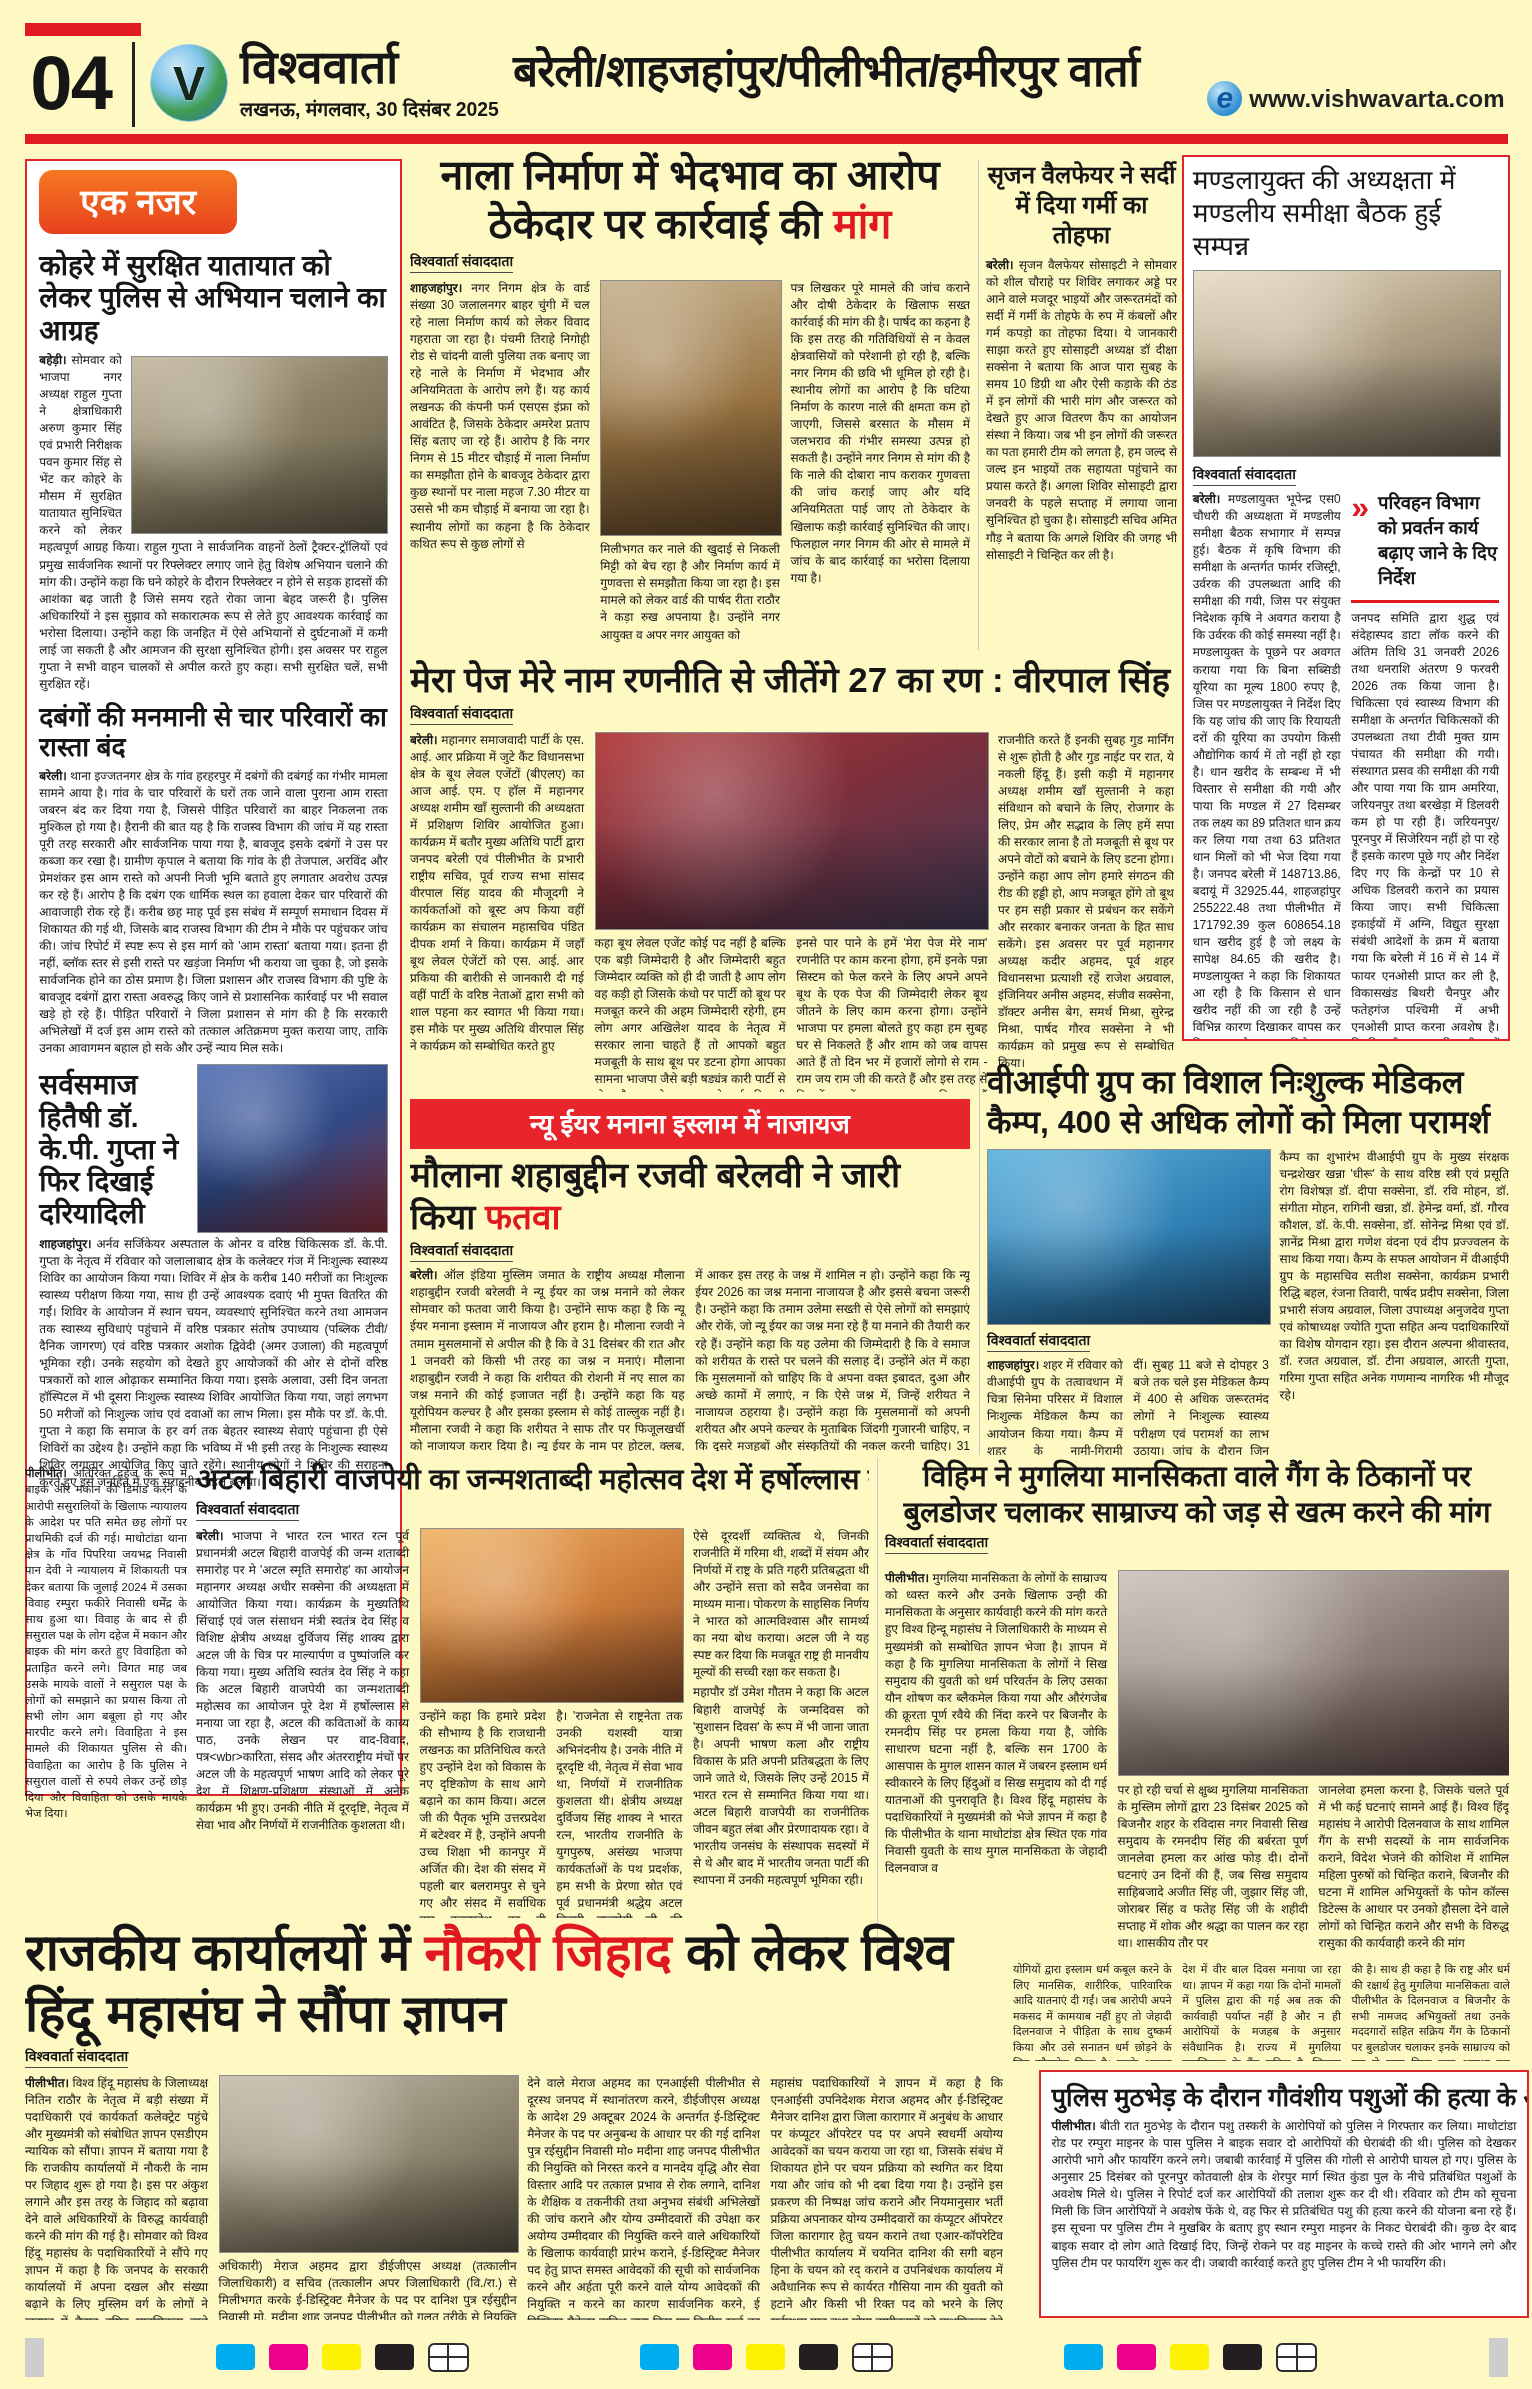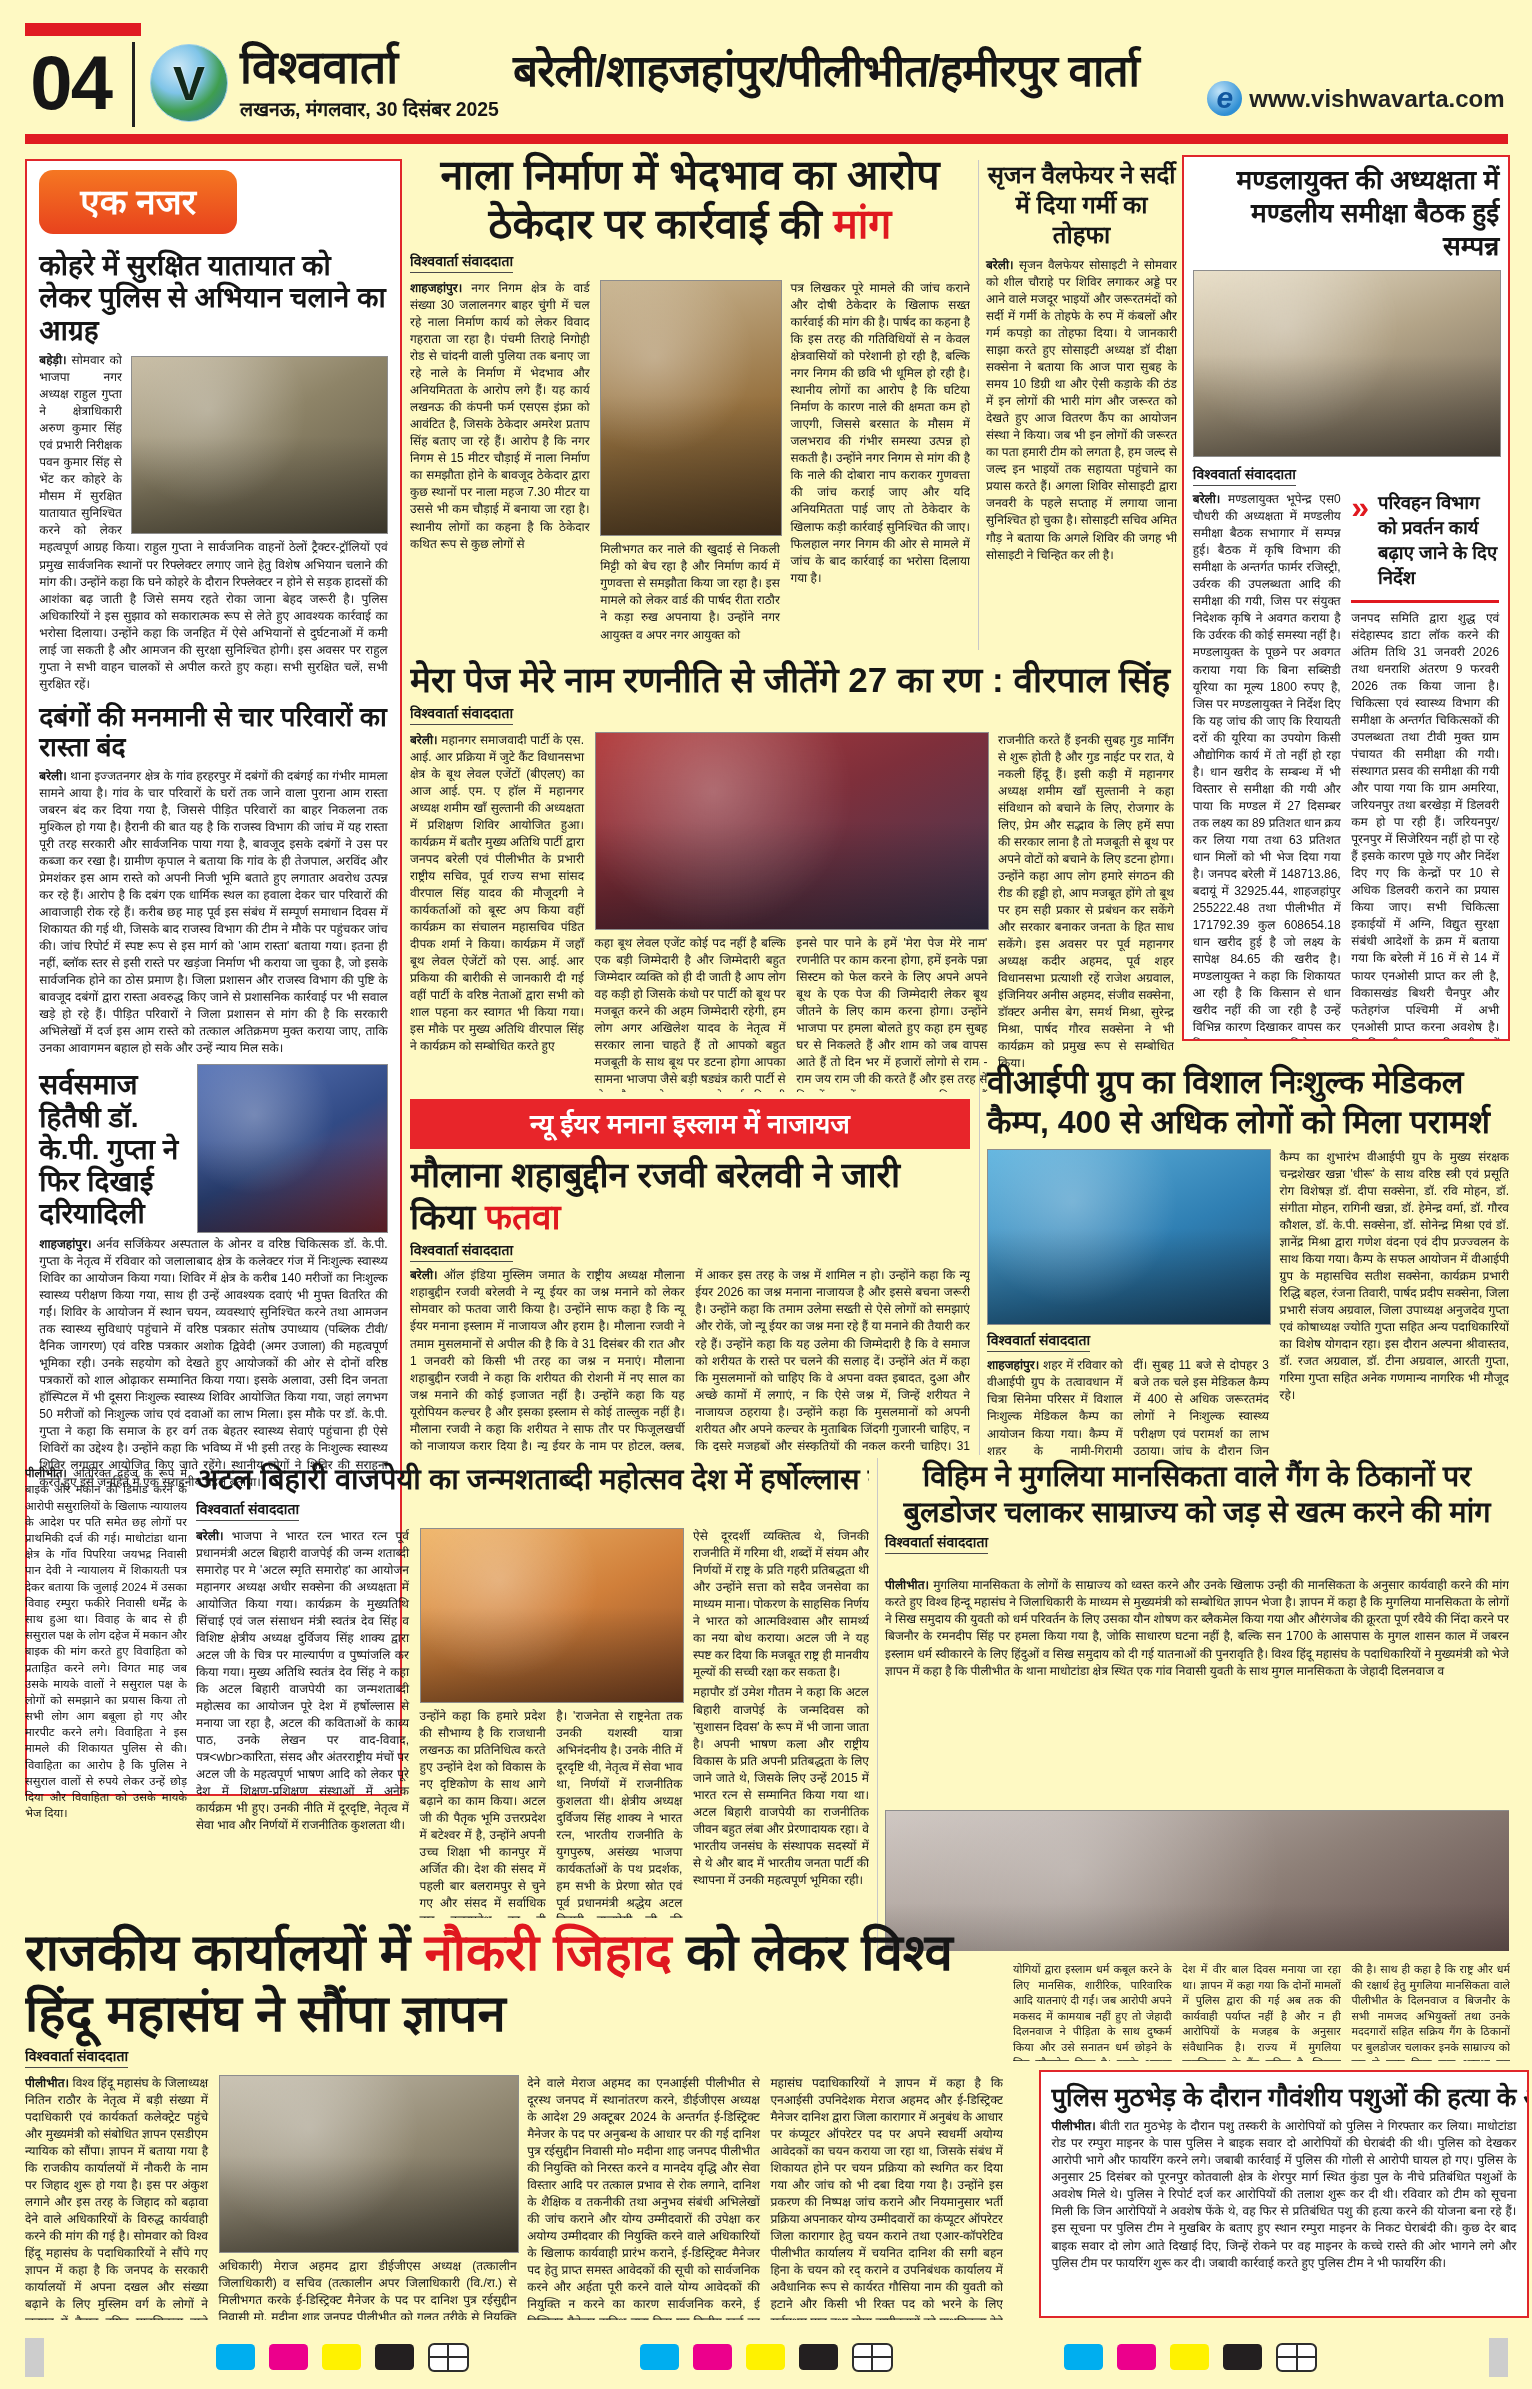--- a/index.html
+++ b/index.html
@@ -48,21 +48,21 @@
   .ph-outdoor{background:linear-gradient(155deg,#c9c2b2,#938a74 50%,#575040);}
   .red-word{color:#e0181f;}
   
   .badge{display:inline-block;background:linear-gradient(180deg,#f57722,#e8421d);color:#fff;
         font-size:35px;font-weight:800;padding:7px 41px 10.6px;border-radius:14px;margin:1.8px 0 10.6px;}
   .en-h{font-size:28px;font-weight:800;line-height:1.15;margin:5.3px 0;}
   .en-h2{font-size:26.4px;font-weight:800;line-height:1.15;margin:8.8px 0 5.3px;}
   
   .h-nala{font-size:41px;font-weight:800;line-height:1.2;text-align:center;}
   .h-srijan{font-size:24px;font-weight:800;line-height:1.25;text-align:center;}
-  .h-mandal{font-size:26.4px;font-weight:700;line-height:1.25;text-align:right;}
+  .h-mandal{font-size:26.4px;font-weight:400;line-height:1.25;text-align:left;}
   .h-veerpal{font-size:35px;font-weight:800;line-height:1.2;}
   .banner-red{background:#e8252a;color:#fff;font-size:26.4px;font-weight:800;text-align:center;
         padding:6.2px 0 8px;}
   .h-fatwa{font-size:35px;font-weight:800;line-height:1.2;margin-top:5.3px;}
   .h-vip{font-size:32px;font-weight:800;line-height:1.25;}
   .h-dahej{font-size:19.4px;font-weight:800;line-height:1.3;text-align:center;}
   .h-atal{font-size:29px;font-weight:800;white-space:nowrap;}
   .h-vihim{font-size:29px;font-weight:800;line-height:1.25;text-align:center;}
   .h-naukri{font-size:51px;font-weight:700;line-height:1.2;}
   .h-police{font-size:25.5px;font-weight:800;white-space:nowrap;}
@@ -259,21 +259,21 @@
       </div>
     </div>
   </section>
 
   <section class="sec sep-l" style="left:877px;top:1458px;width:632px;height:493px;box-sizing:border-box;">
     <div class="h-vihim">
       <span>विहिम ने मुगलिया मानसिकता वाले गैंग के ठिकानों पर</span><br>
       <span>बुलडोजर चलाकर साम्राज्य को जड़ से खत्म करने की मांग</span>
     </div>
     <div class="byline">विश्ववार्ता संवाददाता</div>
-    <div class="cols" style="margin-top:18px;flex-direction:column;">
+    <div class="cols" style="margin-top:11px;">
       <div class="col body-t" style="flex:0 0 222px;">
         <b class="dl">पीलीभीत।</b>
         <span>मुगलिया मानसिकता के लोगों के साम्राज्य को ध्वस्त करने और उनके खिलाफ उन्ही की मानसिकता के अनुसार कार्यवाही करने की मांग करते हुए विश्व हिन्दू महासंघ ने जिलाधिकारी के माध्यम से मुख्यमंत्री को सम्बोधित ज्ञापन भेजा है। ज्ञापन में कहा है कि मुगलिया मानसिकता के लोगों ने सिख समुदाय की युवती को धर्म परिवर्तन के लिए उसका यौन शोषण कर ब्लैकमेल किया गया और औरंगजेब की क्रूरता पूर्ण रवैये की निंदा करने पर बिजनौर के रमनदीप सिंह पर हमला किया गया है, जोकि साधारण घटना नहीं है, बल्कि सन 1700 के आसपास के मुगल शासन काल में जबरन इस्लाम धर्म स्वीकारने के लिए हिंदुओं व सिख समुदाय को दी गई यातनाओं की पुनरावृति है। विश्व हिंदू महासंघ के पदाधिकारियों ने मुख्यमंत्री को भेजे ज्ञापन में कहा है कि पीलीभीत के थाना माधोटांडा क्षेत्र स्थित एक गांव निवासी युवती के साथ मुगल मानसिकता के जेहादी दिलनवाज व</span>
       </div>
       <div class="col">
         <div class="photo ph-office" style="width:100%;height:204px;margin-bottom:5.3px;"></div>
         <div class="cols">
           <div class="col body-t">पर हो रही चर्चा से क्षुब्ध मुगलिया मानसिकता के मुस्लिम लोगों द्वारा 23 दिसंबर 2025 को बिजनौर शहर के रविदास नगर निवासी सिख समुदाय के रमनदीप सिंह की बर्बरता पूर्ण जानलेवा हमला कर आंख फोड़ दी। दोनों घटनाएं उन दिनों की हैं, जब सिख समुदाय साहिबजादे अजीत सिंह जी, जुझार सिंह जी, जोराबर सिंह व फतेह सिंह जी के शहीदी सप्ताह में शोक और श्रद्धा का पालन कर रहा था। शासकीय तौर पर</div>
           <div class="col body-t">जानलेवा हमला करना है, जिसके चलते पूर्व में भी कई घटनाएं सामने आई हैं। विश्व हिंदू महासंघ ने आरोपी दिलनवाज के साथ शामिल गैंग के सभी सदस्यों के नाम सार्वजनिक कराने, विदेश भेजने की कोशिश में शामिल महिला पुरुषों को चिन्हित कराने, बिजनौर की घटना में शामिल अभियुक्तों के फोन कॉल्स डिटेल्स के आधार पर उनको हौसला देने वाले लोगों को चिन्हित कराने और सभी के विरुद्ध रासुका की कार्यवाही करने की मांग</div>
         </div>

